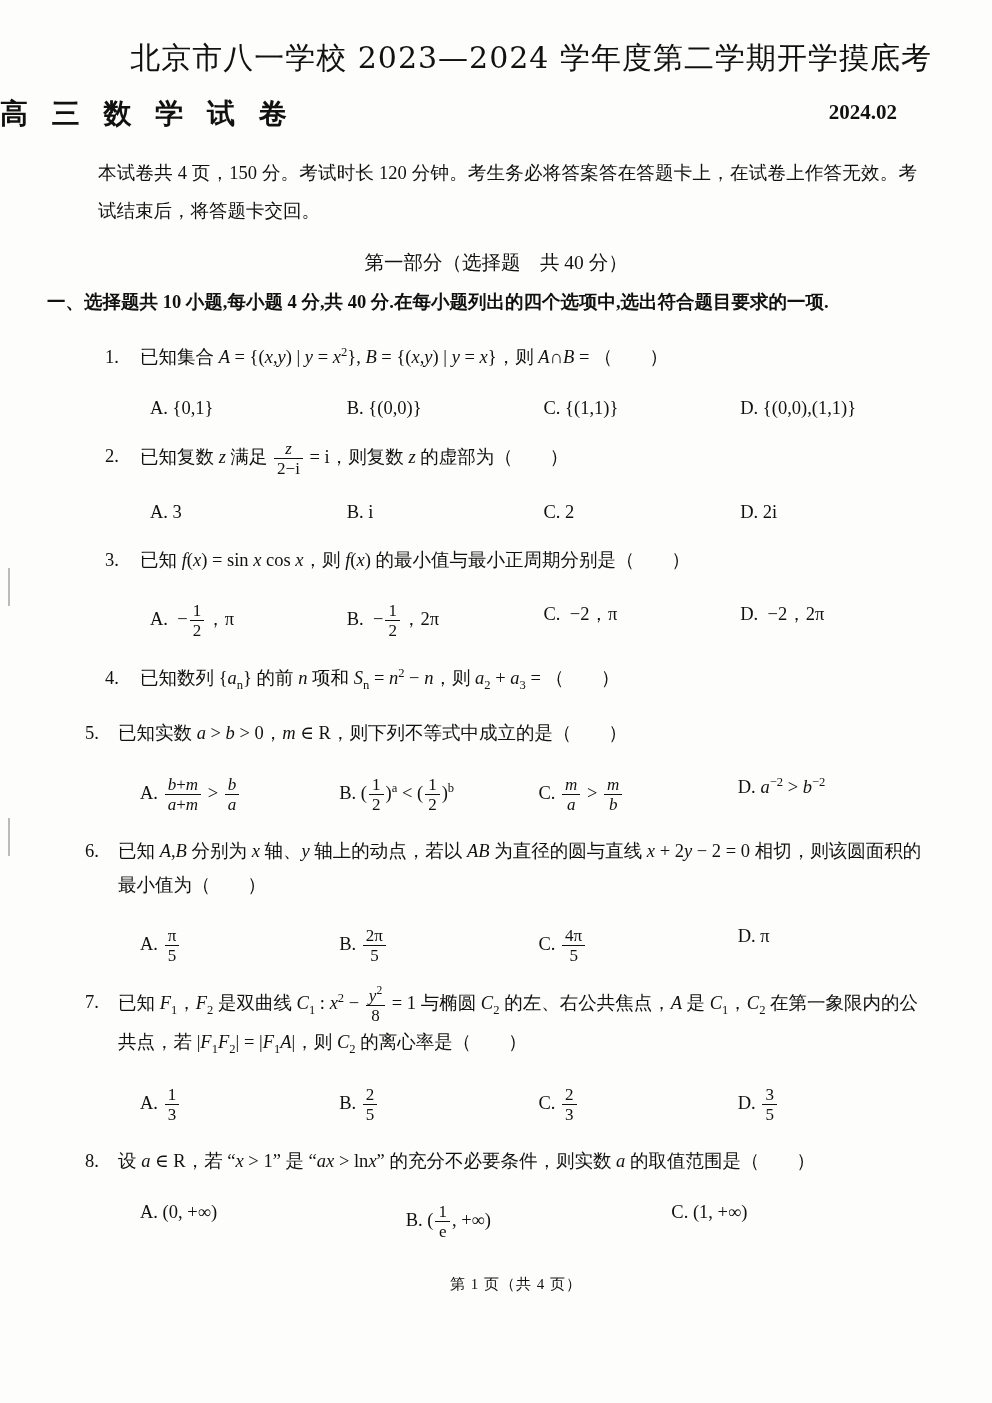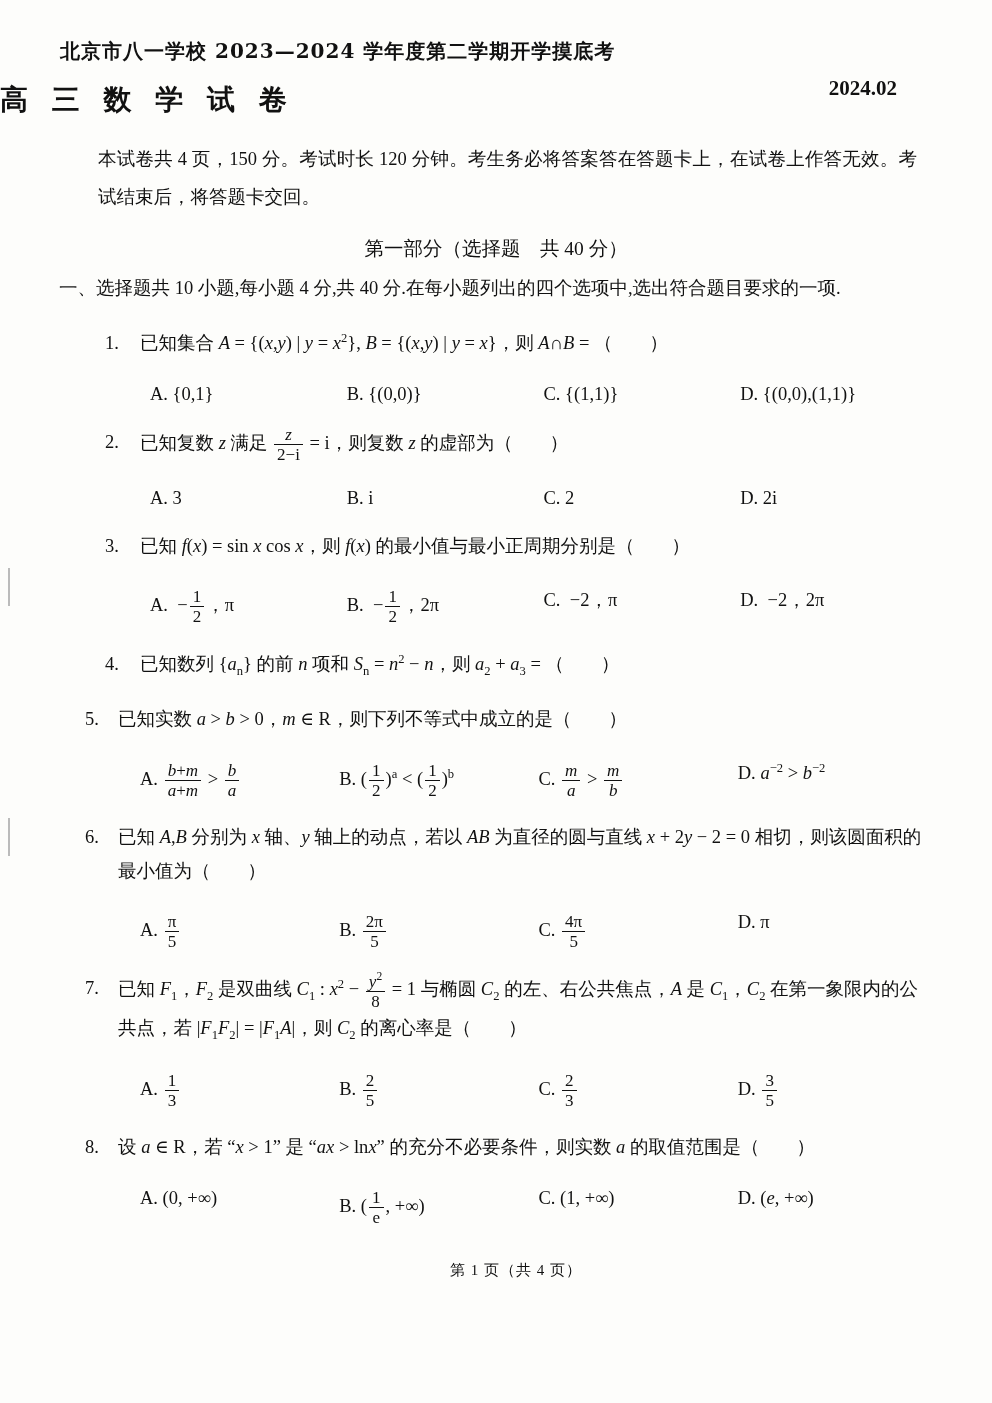--- a/index.html
+++ b/index.html
@@ -12,64 +12,65 @@
     position: relative;
   }
   .page {
     width: 992px;
     min-height: 1403px;
     padding: 0;
     box-sizing: border-box;
     position: relative;
   }
   .title1 {
-    text-align: left;
-    font-size: 20px;
-    font-weight: bold;
+    text-align: right;
+    font-size: 30px;
+    font-weight: normal;
     letter-spacing: 1px;
     margin: 38px 60px 0 60px;
     font-family: "DejaVu Serif", "Liberation Serif", serif;
   }
   .title2-row {
     display: flex;
     align-items: flex-end;
     margin: 16px 0 0 0;
     position: relative;
   }
   .title2 {
     font-size: 28px;
     font-weight: bold;
     letter-spacing: 7px;
     font-family: "DejaVu Serif", "Liberation Serif", serif;
   }
   .date {
     position: absolute;
     right: 95px;
-    bottom: 18px;
+    bottom: 8px;
     font-size: 21px;
     font-weight: bold;
     font-family: "Liberation Serif", serif;
   }
   .intro {
     margin: 22px 75px 0 98px;
     font-size: 18.5px;
     line-height: 2.05;
     text-align: justify;
   }
   .part-title {
     text-align: center;
     font-size: 19.5px;
     margin: 18px 0 4px 0;
     font-weight: 500;
   }
   .sec-desc {
-    margin: 8px 55px 0 59px;
+    margin: 8px 55px 0 47px;
     font-size: 18.5px;
     line-height: 1.95;
     text-align: justify;
+    font-weight: bold;
   }
   .q {
     margin: 20px 0 0 0;
     padding-left: 140px;
     padding-right: 60px;
     font-size: 18.5px;
     line-height: 1.85;
     position: relative;
   }
   .q .qnum {
@@ -206,17 +207,16 @@
   </div>
 
   <div class="q wide">
     <span class="qnum">8.</span>
     <span class="qbody">设 <span class="mi">a</span> ∈ R，若 “<span class="mi">x</span> &gt; 1” 是 “<span class="mi">ax</span> &gt; ln<span class="mi">x</span>” 的充分不必要条件，则实数 <span class="mi">a</span> 的取值范围是（　　）</span>
   </div>
   <div class="opts tight">
     <span class="opt">A. (0, +∞)</span>
     <span class="opt">B. (<span class="frac"><span class="num">1</span><span class="den">e</span></span>, +∞)</span>
     <span class="opt">C. (1, +∞)</span>
-    <span class="opt">D. (<span class="mi">e</span>, +∞)</span>
   </div>
 
   <div class="footer">第 1 页（共 4 页）</div>
 </div>
 
 </body></html>

